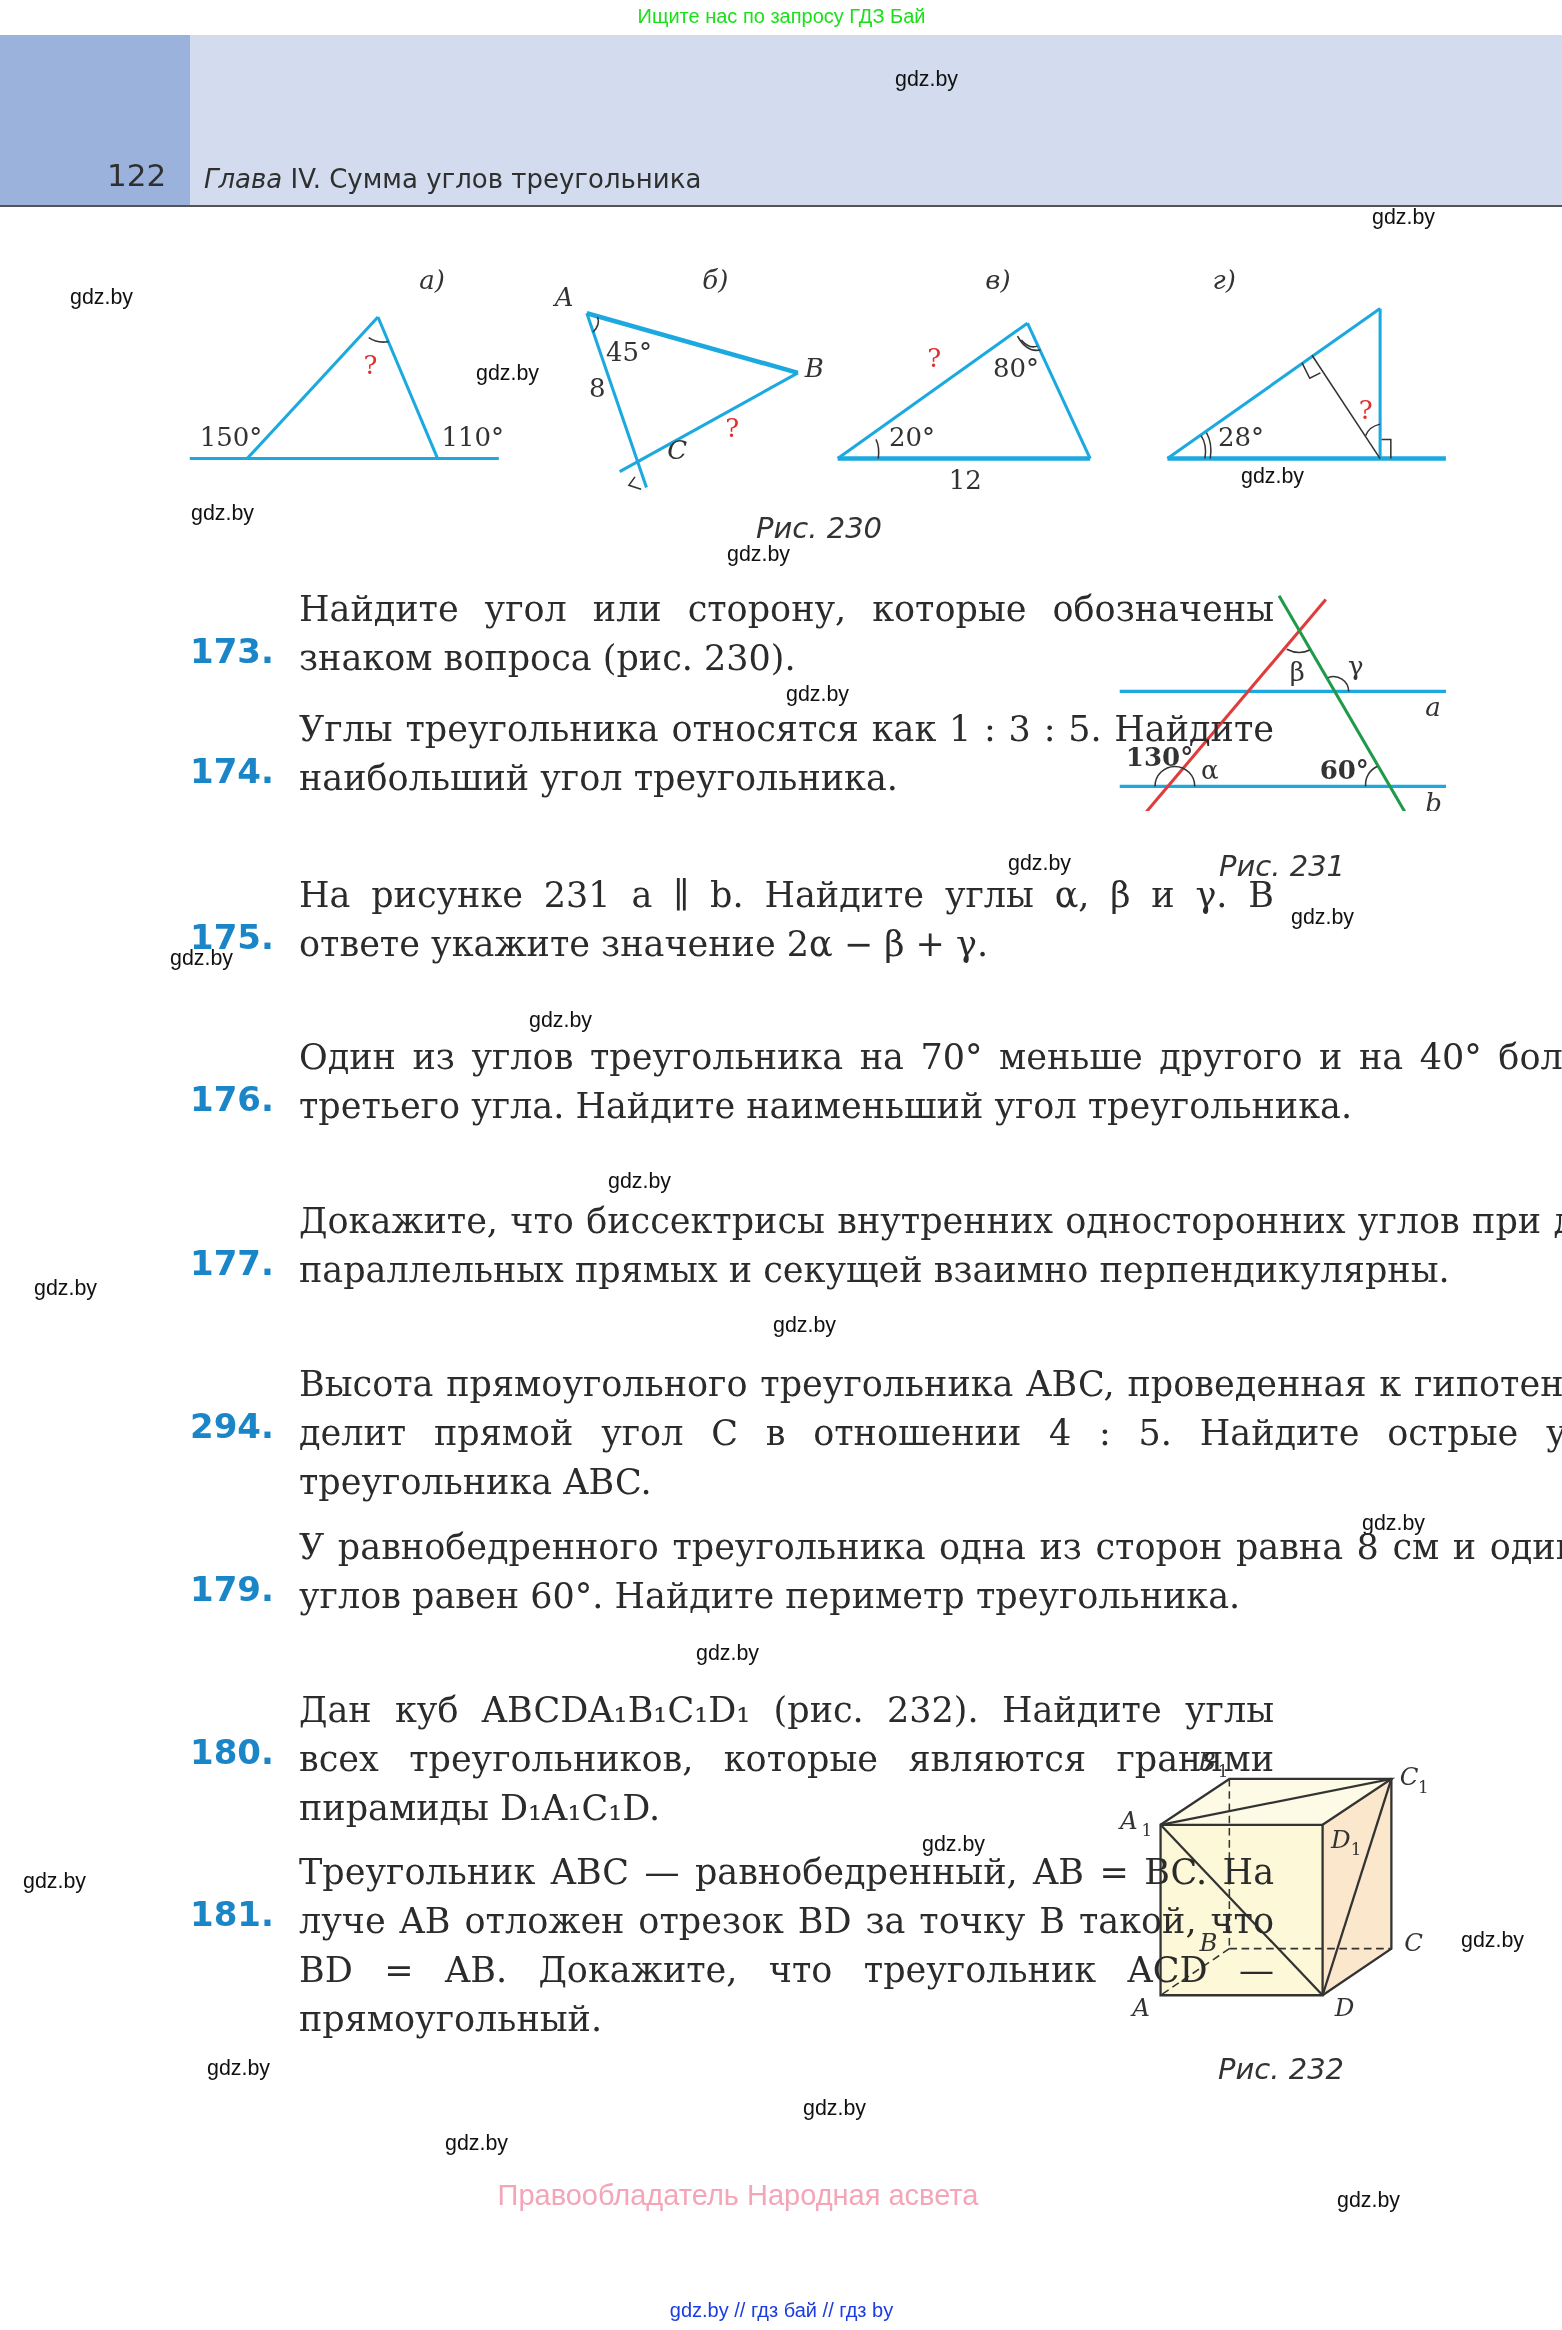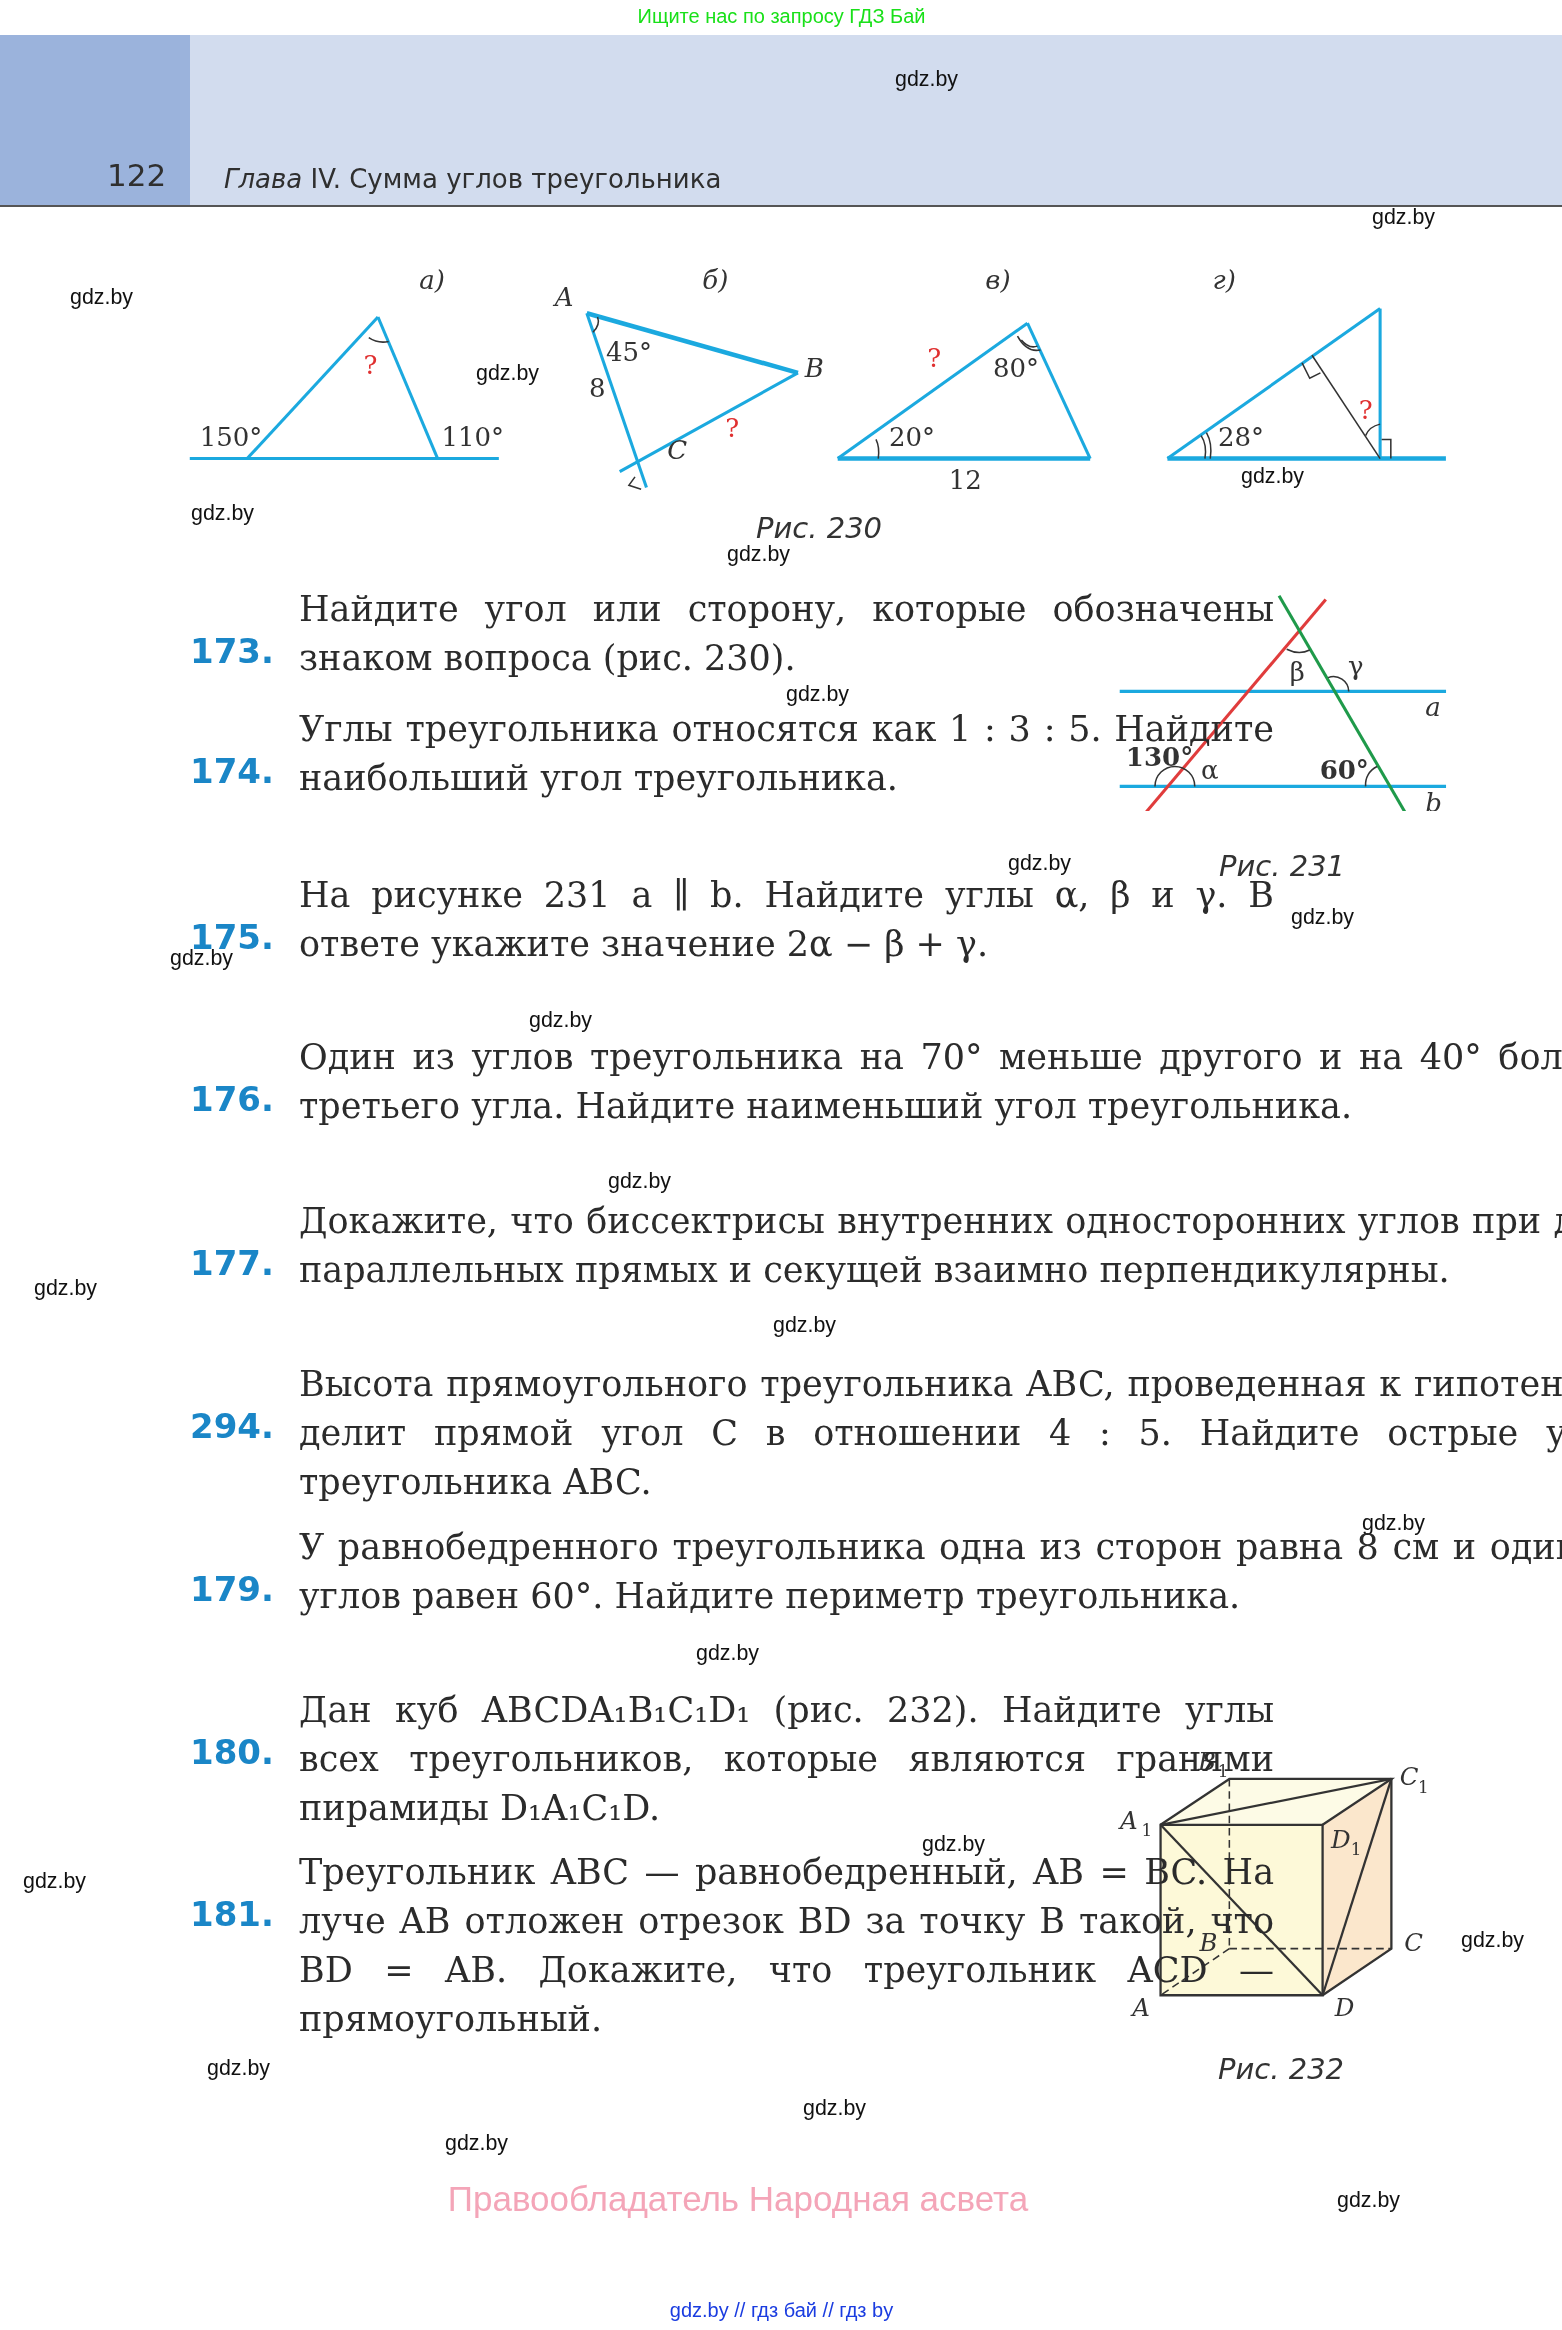--- a/index.html
+++ b/index.html
@@ -5,32 +5,32 @@
   html, body { margin:0; padding:0; }
   body { width:1563px; height:2330px; position:relative; background:#ffffff; overflow:hidden;
          font-family:"DejaVu Serif", serif; color:#2b2b2b; }
   .abs { position:absolute; }
   .top-banner { left:0; top:0; width:1563px; text-align:center; font-family:"Liberation Sans", sans-serif;
                 color:#19e019; font-size:20px; top:4.6px; }
   .header-band { left:0; top:35px; width:1563px; height:171px; background:#d2dcee; }
   .header-left { left:0; top:35px; width:190px; height:171px; background:#9bb3dc; }
   .header-line { left:0; top:205px; width:1563px; height:2.3px; background:#555; }
   .page-num { left:107px; top:157px; font-family:"DejaVu Sans", sans-serif; font-size:31px; color:#2f2f2f; }
-  .chapter { left:224px; top:164px; font-family:"DejaVu Sans", sans-serif; font-size:26px; color:#2f2f2f; }
+  .chapter { left:204px; top:164px; font-family:"DejaVu Sans", sans-serif; font-size:26px; color:#2f2f2f; }
   .chapter i { font-style:italic; }
   .wm { font-family:"Liberation Sans", sans-serif; font-size:21.4px; color:#111; }
   .caption { font-family:"DejaVu Sans", sans-serif; font-style:italic; font-size:29px; color:#333; }
   .prob { left:190px; width:1255px; }
   .prob .num { position:absolute; left:0; top:0; font-family:"DejaVu Sans", sans-serif; font-weight:bold;
                color:#1a86c7; font-size:34px;margin-top:40px; }
   .prob .txt { position:absolute; left:109px; font-size:35px; line-height:49px; text-align:justify; color:#2b2b2b; }
   .narrow { width:975px; }
   .wide { width:1336px; }
   .footer-pink { left:0; width:1476px; top:2179px; text-align:center; font-family:"Liberation Sans", sans-serif;
-                 font-size:35px; color:#f4a5b8; }
+                 font-size:29px; color:#f4a5b8; }
   .footer-blue { left:0; width:1563px; top:2299px; text-align:center; font-family:"Liberation Sans", sans-serif;
                  font-size:20px; color:#1a3ce0; }
   svg text { font-family:"DejaVu Serif", serif; }
 </style>
 </head>
 <body>
 
 <div class="abs top-banner">Ищите нас по запросу ГДЗ Бай</div>
 
 <div class="abs header-band"></div>

